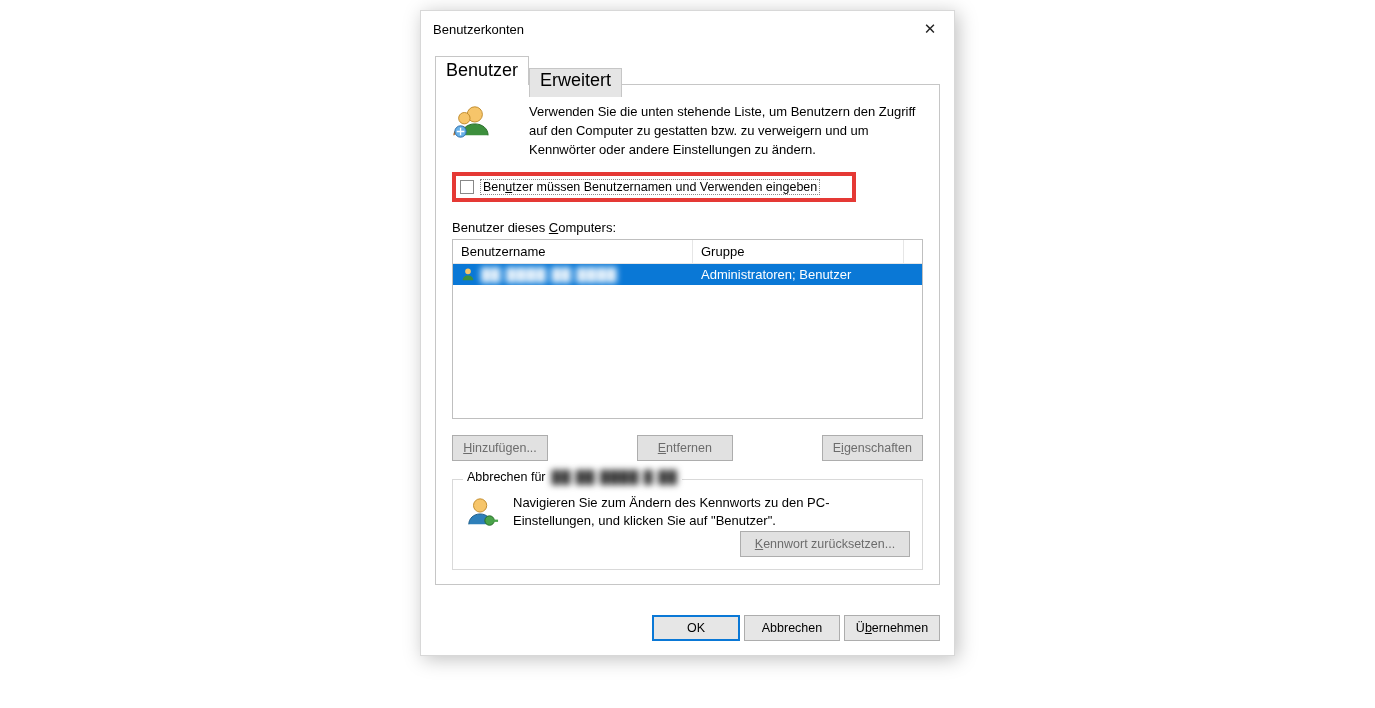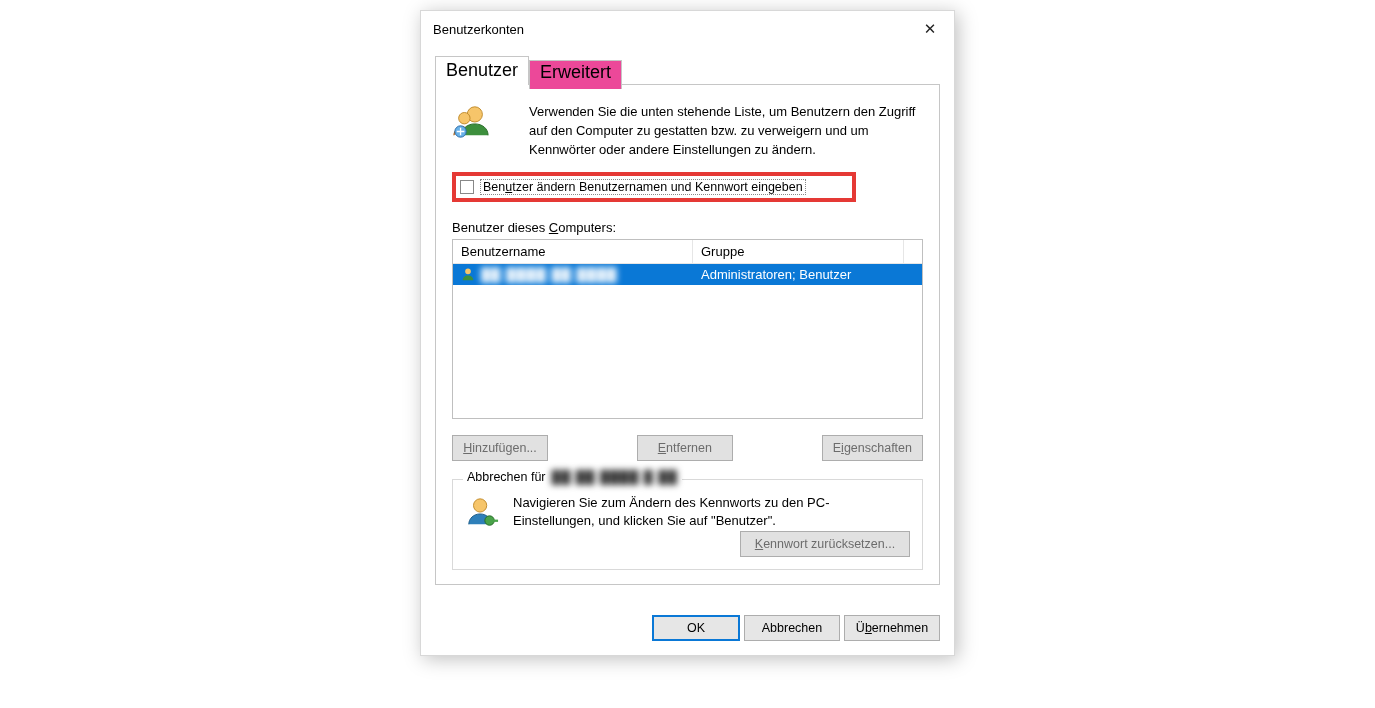--- a/index.html
+++ b/index.html
@@ -52,22 +52,22 @@
   .tab {
     border: 1px solid #c6c6c6;
     border-bottom: none;
     padding: 3px 10px 4px 10px;
     background: #fff;
     font-size: 18px;
     position: relative;
     cursor: default;
   }
   .tab.inactive {
-    background: #ec4899;
-    top: 4px;
+    background: #e5e5e5;
+    top: 12px;
     padding-top: 1px;
     padding-bottom: 3px;
   }
   .tab.active {
     background: #fff;
     z-index: 3;
     top: 0;
   }
   .tabpanel {
     border: 1px solid #c6c6c6;
@@ -221,21 +221,21 @@
           <path d="M2 34c0-5 4-9 11-9" fill="#cc7a2b" stroke="#a05a10"></path>
           <circle cx="9" cy="30" r="6" fill="#68b1e8" stroke="#2a6aa8"></circle>
           <path d="M5 30h8M9 26v8" stroke="#fff" stroke-width="1.4"></path>
         </svg>
         <div class="intro-text">Verwenden Sie die unten stehende Liste, um Benutzern den Zugriff auf den Computer zu gestatten bzw. zu verweigern und um Kennwörter oder andere Einstellungen zu ändern.</div>
       </div>
 
       <div class="highlight-row">
         <div class="chk"></div>
         <span class="chk-label">
-          <span>Ben</span><span class="underline-key">u</span><span>tzer ändern Benutzernamen und Kennwort eingeben</span>
+          <span>Ben</span><span class="underline-key">u</span><span>tzer müssen Benutzernamen und Verwenden eingeben</span>
         </span>
       </div>
 
       <div class="list-label">
         <span>Benutzer dieses </span><span class="underline-key">C</span><span>omputers:</span>
       </div>
 
       <div class="listview">
         <div class="lv-head">
           <div class="col col1">Benutzername</div>

